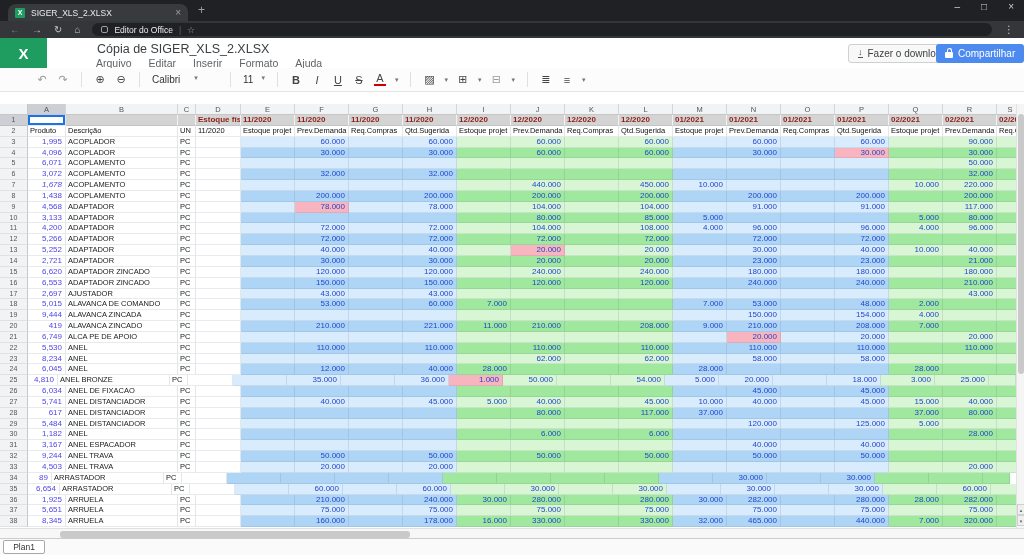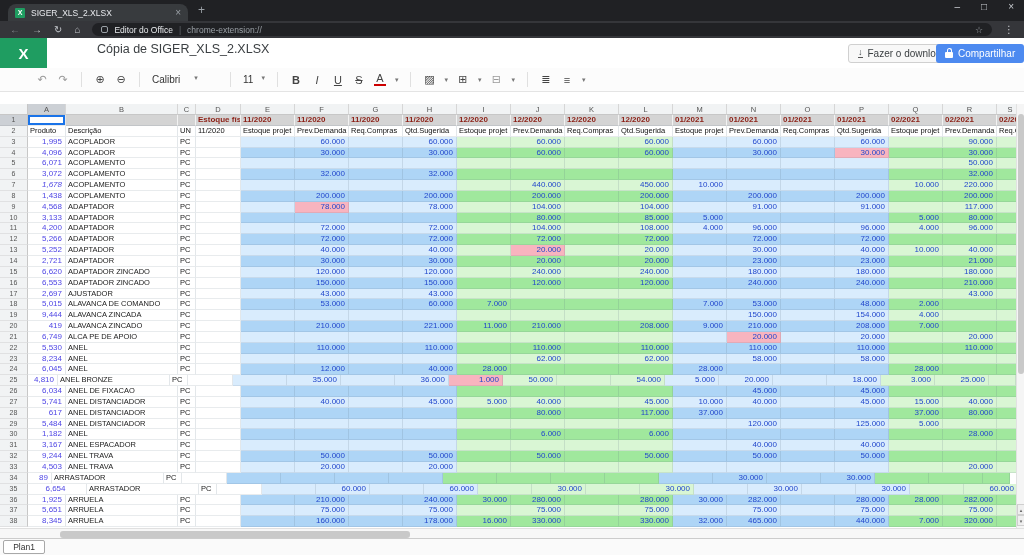--- a/index.html
+++ b/index.html
@@ -127,29 +127,35 @@
 
   <div class="addressbar">
     <span class="nav dim">←</span>
     <span class="nav">→</span>
     <span class="nav">↻</span>
     <span class="nav">⌂</span>
     <div class="omnibox">
       <span class="ext-ic"></span>
       <span class="url-name">Editor do Office</span>
       <span class="url-sep">|</span>
-      <span class="url-scheme">chrome-extension://</span>
       <span class="star">☆</span>
     </div>
     <span class="dots">⋮</span>
   </div>
 
   <div class="appbar">
     <div class="logo">X</div>
     <div class="doc-title">Cópia de SIGER_XLS_2.XLSX</div>
+    <div class="menubar">
+      <span class="menu-item">Arquivo</span>
+      <span class="menu-item">Editar</span>
+      <span class="menu-item">Inserir</span>
+      <span class="menu-item">Formato</span>
+      <span class="menu-item">Ajuda</span>
+    </div>
     <div class="btn btn-dl">
       <span class="dl-ic">↓</span>
       <span>Fazer o download</span>
     </div>
     <div class="btn btn-share">
       <span class="lock"></span>
       <span>Compartilhar</span>
     </div>
   </div>
 
@@ -957,21 +963,21 @@
           <div class="cell num mb" style="width: 54px;"></div>
           <div class="cell num mb" style="width: 54px;">30.000</div>
           <div class="cell num mb" style="width: 54px;"></div>
           <div class="cell num mb" style="width: 54px;">30.000</div>
           <div class="cell num mg" style="width: 54px;"></div>
           <div class="cell num mg" style="width: 54px;"></div>
           <div class="cell num mg" style="width: 27px;"></div>
         </div>
         <div class="row">
           <div class="gut">35</div>
-          <div class="cell pid" style="width: 59px; text-align: center;">6,654</div>
+          <div class="cell pid" style="width: 32px;">6,654</div>
           <div class="cell desc" style="width: 112px;">ARRASTADOR</div>
           <div class="cell un" style="width: 18px;">PC</div>
           <div class="cell" style="width: 45px;"></div>
           <div class="cell num lb" style="width: 54px;"></div>
           <div class="cell num lb" style="width: 54px;">60.000</div>
           <div class="cell num lb" style="width: 54px;"></div>
           <div class="cell num lb" style="width: 54px;">60.000</div>
           <div class="cell num lg" style="width: 54px;"></div>
           <div class="cell num lg" style="width: 54px;">30.000</div>
           <div class="cell num lg" style="width: 54px;"></div>

